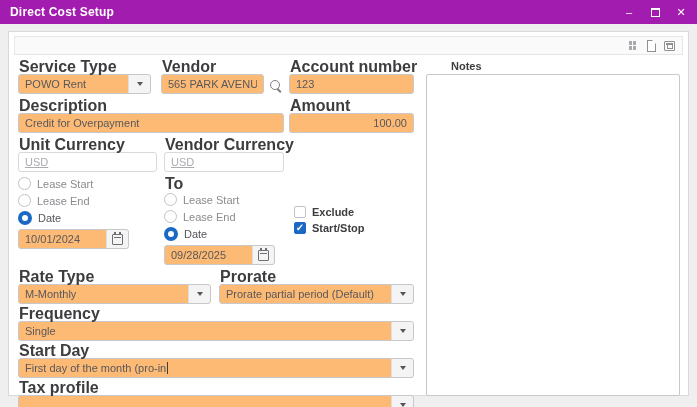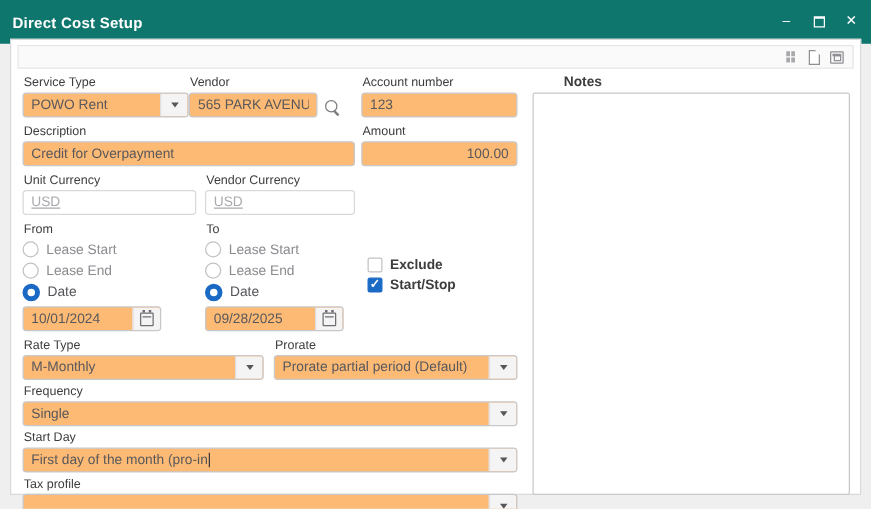--- a/index.html
+++ b/index.html
@@ -6,22 +6,22 @@
   html,body { width:697px; height:407px; }
   body {
     font-family: "Liberation Sans", sans-serif;
     background:#ededee;
     overflow:hidden;
   }
   .window { position:relative; width:697px; height:407px; background:#efeff0; }
 
   
   .titlebar {
-    position:absolute; top:0; left:0; right:0; height:35px;
-    background:#0f766e; display:flex; align-items:center;
+    position:absolute; top:0; left:0; right:0; height:24px;
+    background:#a21caf; display:flex; align-items:center;
     padding:0 10px; color:#fff;
   }
   .titlebar .title { font-size:12px; font-weight:bold; letter-spacing:.2px; }
   .win-controls { margin-left:auto; display:flex; align-items:center; gap:14px; }
   .win-btn { color:#fff; font-size:11px; line-height:1; cursor:default;
              display:flex; align-items:center; justify-content:center; width:12px; height:12px; }
   .maxi-box { width:9px; height:9px; border:1px solid #fff; border-top:2px solid #fff; }
 
   
   .panel {
@@ -54,21 +54,21 @@
   .cal-glyph::before { content:''; position:absolute; left:1px; top:1px; width:7px; height:2px; background:#8f8f94; }
   .cal-glyph::after { content:''; position:absolute; left:2px; bottom:1px; width:4px; height:3px; border:1px solid #8f8f94; }
 
   
   .content { display:flex; padding:3px 8px 0 9px; }
   .left-col { width:396px; flex:none; }
   .right-col { flex:1; margin-left:12px; display:flex; flex-direction:column; }
 
   .fgroup { margin-bottom:3px; }
   .flabel {
-    font-size:10px; font-weight:normal; color:#3d3d40;
+    font-size:16px; font-weight:bold; color:#3d3d40;
     display:block; margin:2px 0 1px 1px; line-height:13px; white-space:nowrap;
   }
   .frow { display:flex; align-items:flex-start; }
 
   
   .field {
     height:20px; border:1px solid #c8c8cb; border-radius:3px; background:#fdba74;
     display:flex; align-items:center; overflow:hidden;
   }
   .field input {
@@ -117,21 +117,21 @@
   
   .check-opt { display:flex; align-items:center; height:15px; margin-bottom:1px; cursor:pointer; }
   .checkbox { width:12px; height:12px; border:1px solid #c2c2c6; border-radius:2px; background:#fff;
     flex:none; display:flex; align-items:center; justify-content:center; }
   .checkbox.on { background:#1a69c4; border-color:#1a69c4; }
   .checkbox .tick { color:#fff; font-size:10px; line-height:1; font-weight:bold; }
   .check-txt { font-size:11px; font-weight:bold; color:#3d3d40; margin-left:6px; white-space:nowrap; }
 
   
   .w-service { width:133px; }
-  .vendor-wrap { display:flex; align-items:flex-start;justify-content:flex-end; }
+  .vendor-wrap { margin-left:10px; display:flex; align-items:flex-start;justify-content:flex-end; }
   .w-vendor { width:103px; }
   .col-right-125 { width:125px; margin-left:auto; }
   .w-desc { width:266px; }
   .w-unitcur { width:139px; }
   .w-vendorcur { width:120px; margin-left:7px; }
   .fromto-row { position:relative; }
   .from-col { width:146px; }
   .to-col { width:130px; }
   .checks-col { position:absolute; left:276px; top:29px; }
   .w-date { width:111px; }
@@ -239,21 +239,20 @@
           <div class="w-vendorcur">
             <span class="flabel">Vendor Currency</span>
             <div class="field disabled">
               <input disabled="" value="USD" style="">
             </div>
           </div>
         </div>
 
         <div class="frow fgroup fromto-row">
           <div class="from-col">
-            <span class="flabel">From</span>
             <div class="radio-opt">
               <span class="radio"></span>
               <span class="radio-txt">Lease Start</span>
             </div>
             <div class="radio-opt">
               <span class="radio"></span>
               <span class="radio-txt">Lease End</span>
             </div>
             <div class="radio-opt sel">
               <span class="radio sel"></span>

